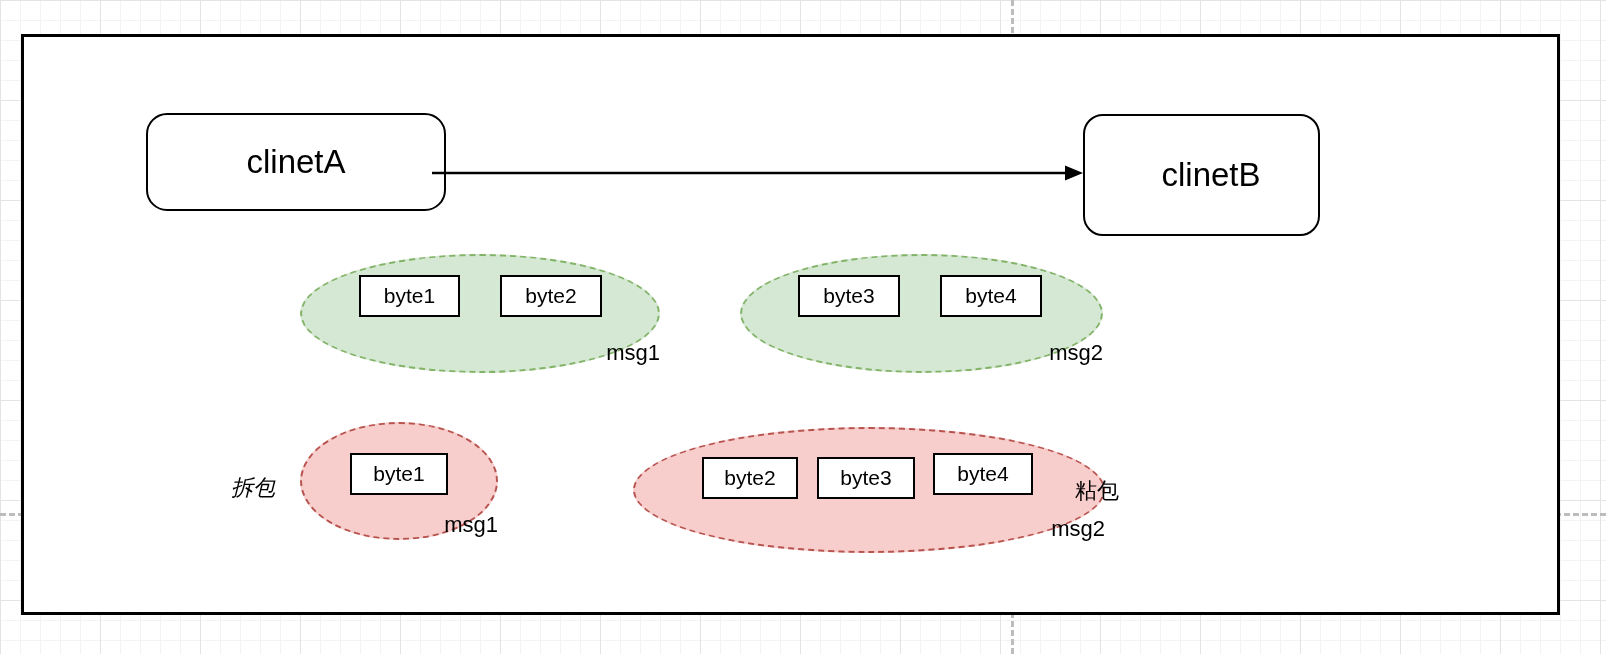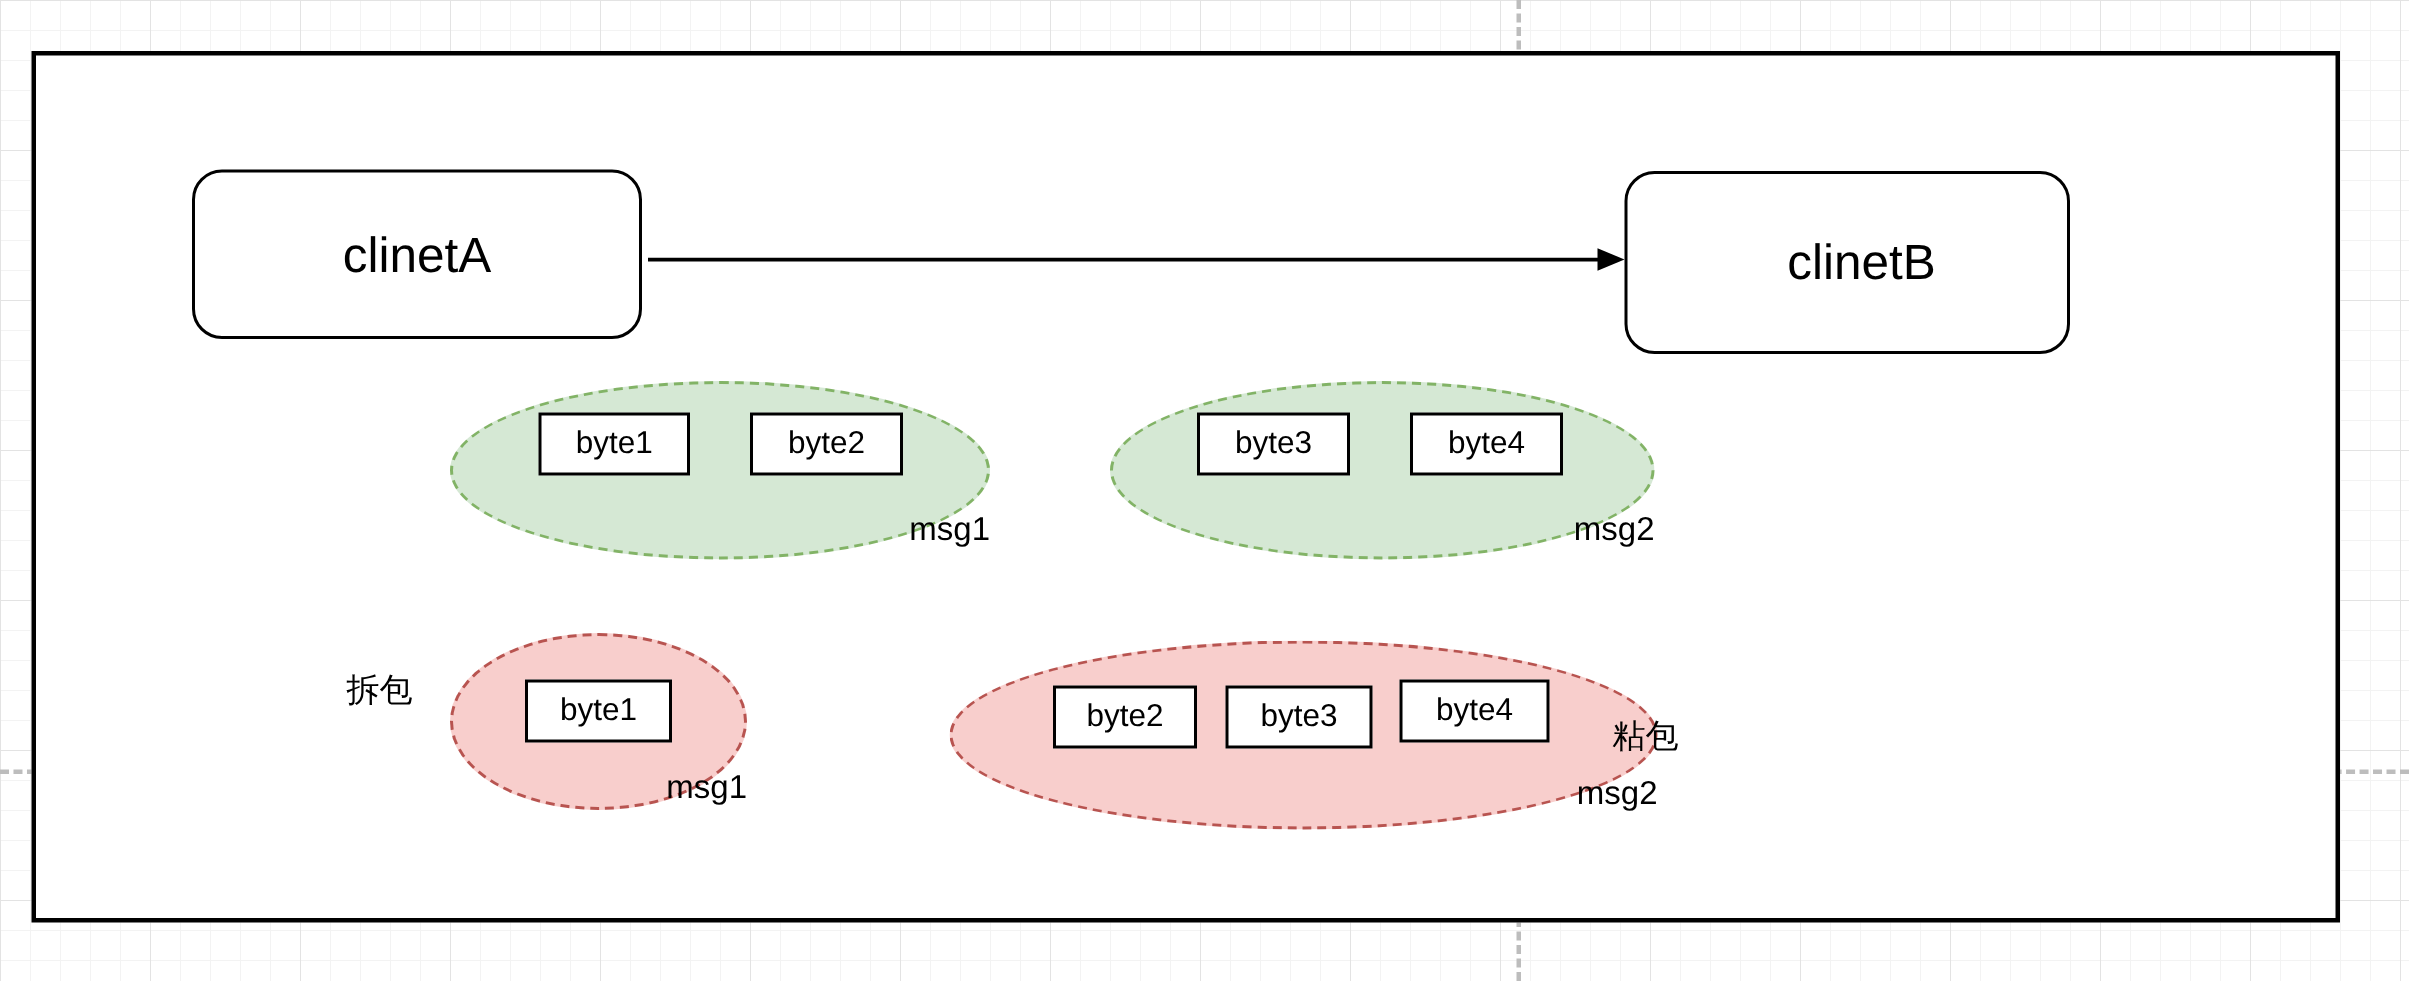--- a/index.html
+++ b/index.html
@@ -25,22 +25,22 @@
     position:absolute;left:21px;top:34px;width:1539px;height:581px;
     box-sizing:border-box;border:3px solid #000;background:#fff;
   }
 
   .node{
     position:absolute;box-sizing:border-box;
     border:2.5px solid #000;border-radius:20px;background:#fff;
     display:flex;align-items:center;justify-content:center;
     font-size:33px;
   }
-  .node-a{left:128px;top:113px;width:300px;height:113px;}
-  .node-b{left:1083px;top:114px;width:297px;height:122px;padding-left:19px;}
+  .node-a{left:146px;top:113px;width:300px;height:98px;border-radius:21px;}
+  .node-b{left:1083px;top:114px;width:237px;height:122px;padding-left:19px;}
 
   .arrow-svg{position:absolute;left:430px;top:160px;width:655px;height:26px;}
 
   .grp{position:absolute;}
   .grp-sent-1{left:300px;top:254px;width:360px;height:119px;}
   .grp-sent-2{left:740px;top:254px;width:363px;height:119px;}
   .grp-recv-1{left:300px;top:422px;width:198px;height:118px;}
   .grp-recv-2{left:633px;top:427px;width:472px;height:126px;}
 
   .ellipse{
@@ -59,21 +59,21 @@
   }
 
   .msglabel{
     position:absolute;left:0;right:0;text-align:right;
     font-size:22px;line-height:1;
   }
 
   .cjk{
     position:absolute;font-size:22px;line-height:1;white-space:nowrap;
   }
-  .ann-unpack{left:231px;top:449px;}
+  .ann-unpack{left:231px;top:477px;font-style:italic;}
   .ann-sticky{left:1075px;top:480px;}
 </style>
 </head>
 <body>
 
 <div class="canvas">
 
   <div class="guide-v"></div>
   <div class="guide-h"></div>
 

